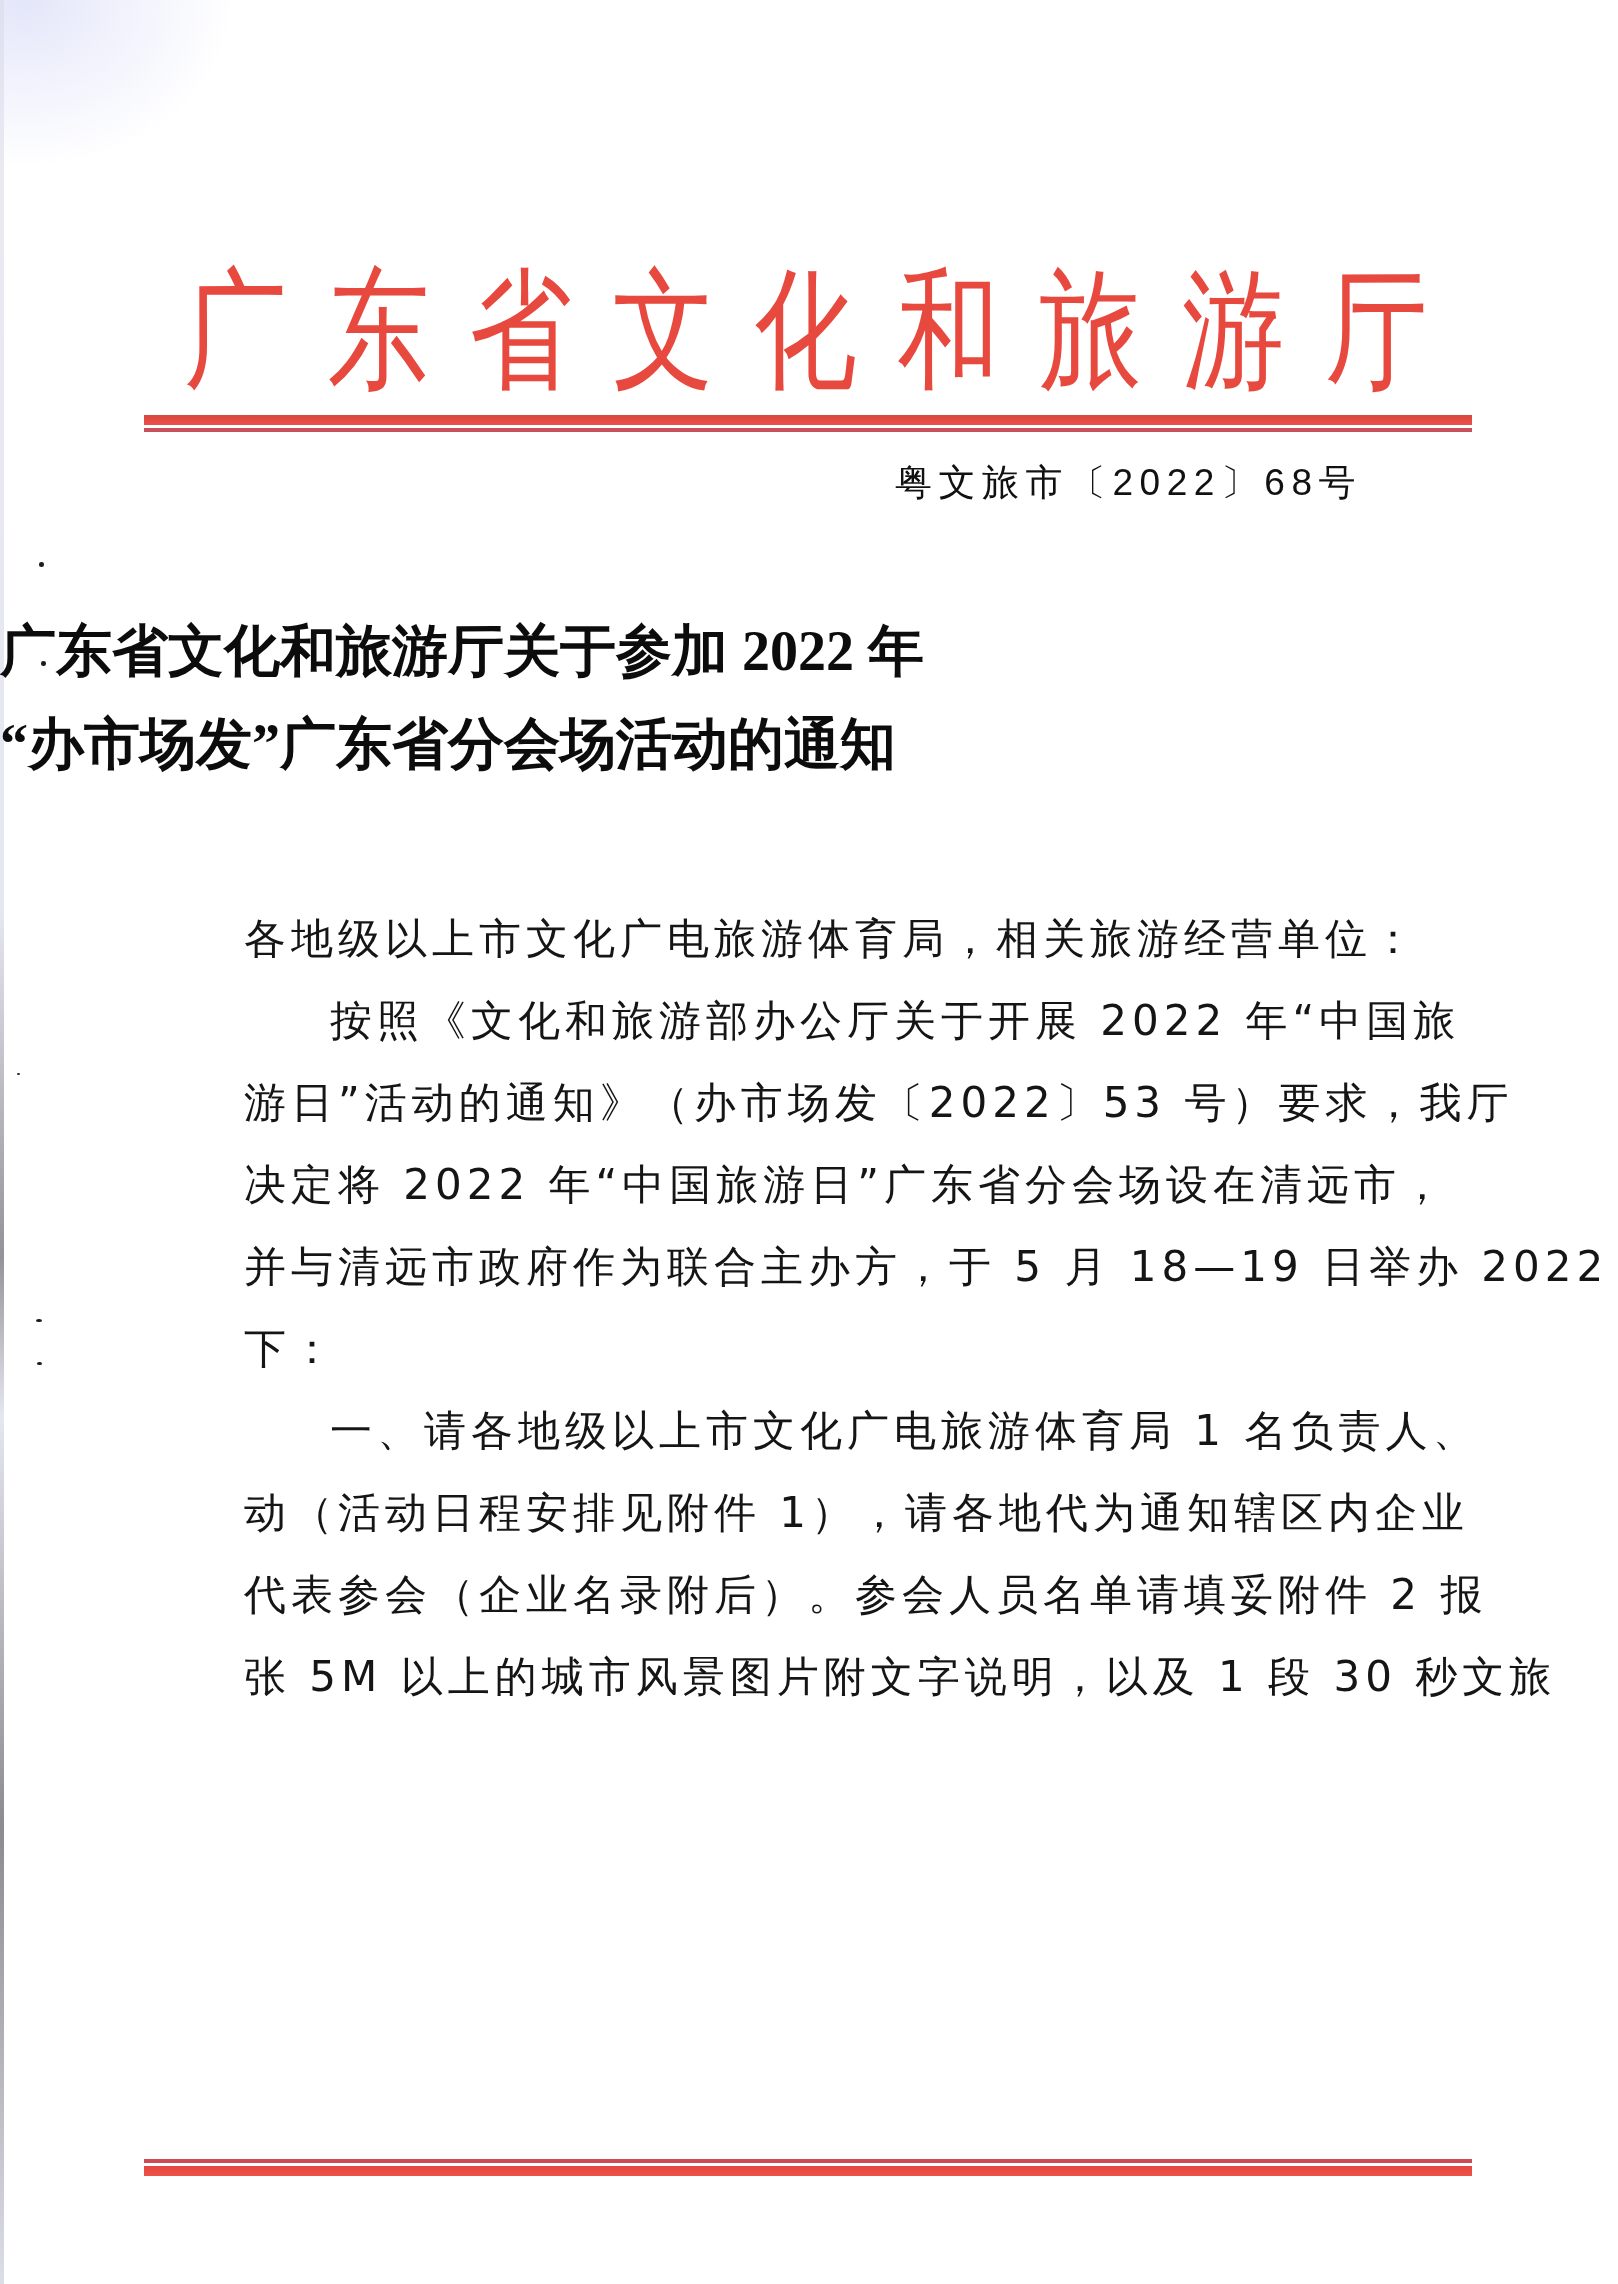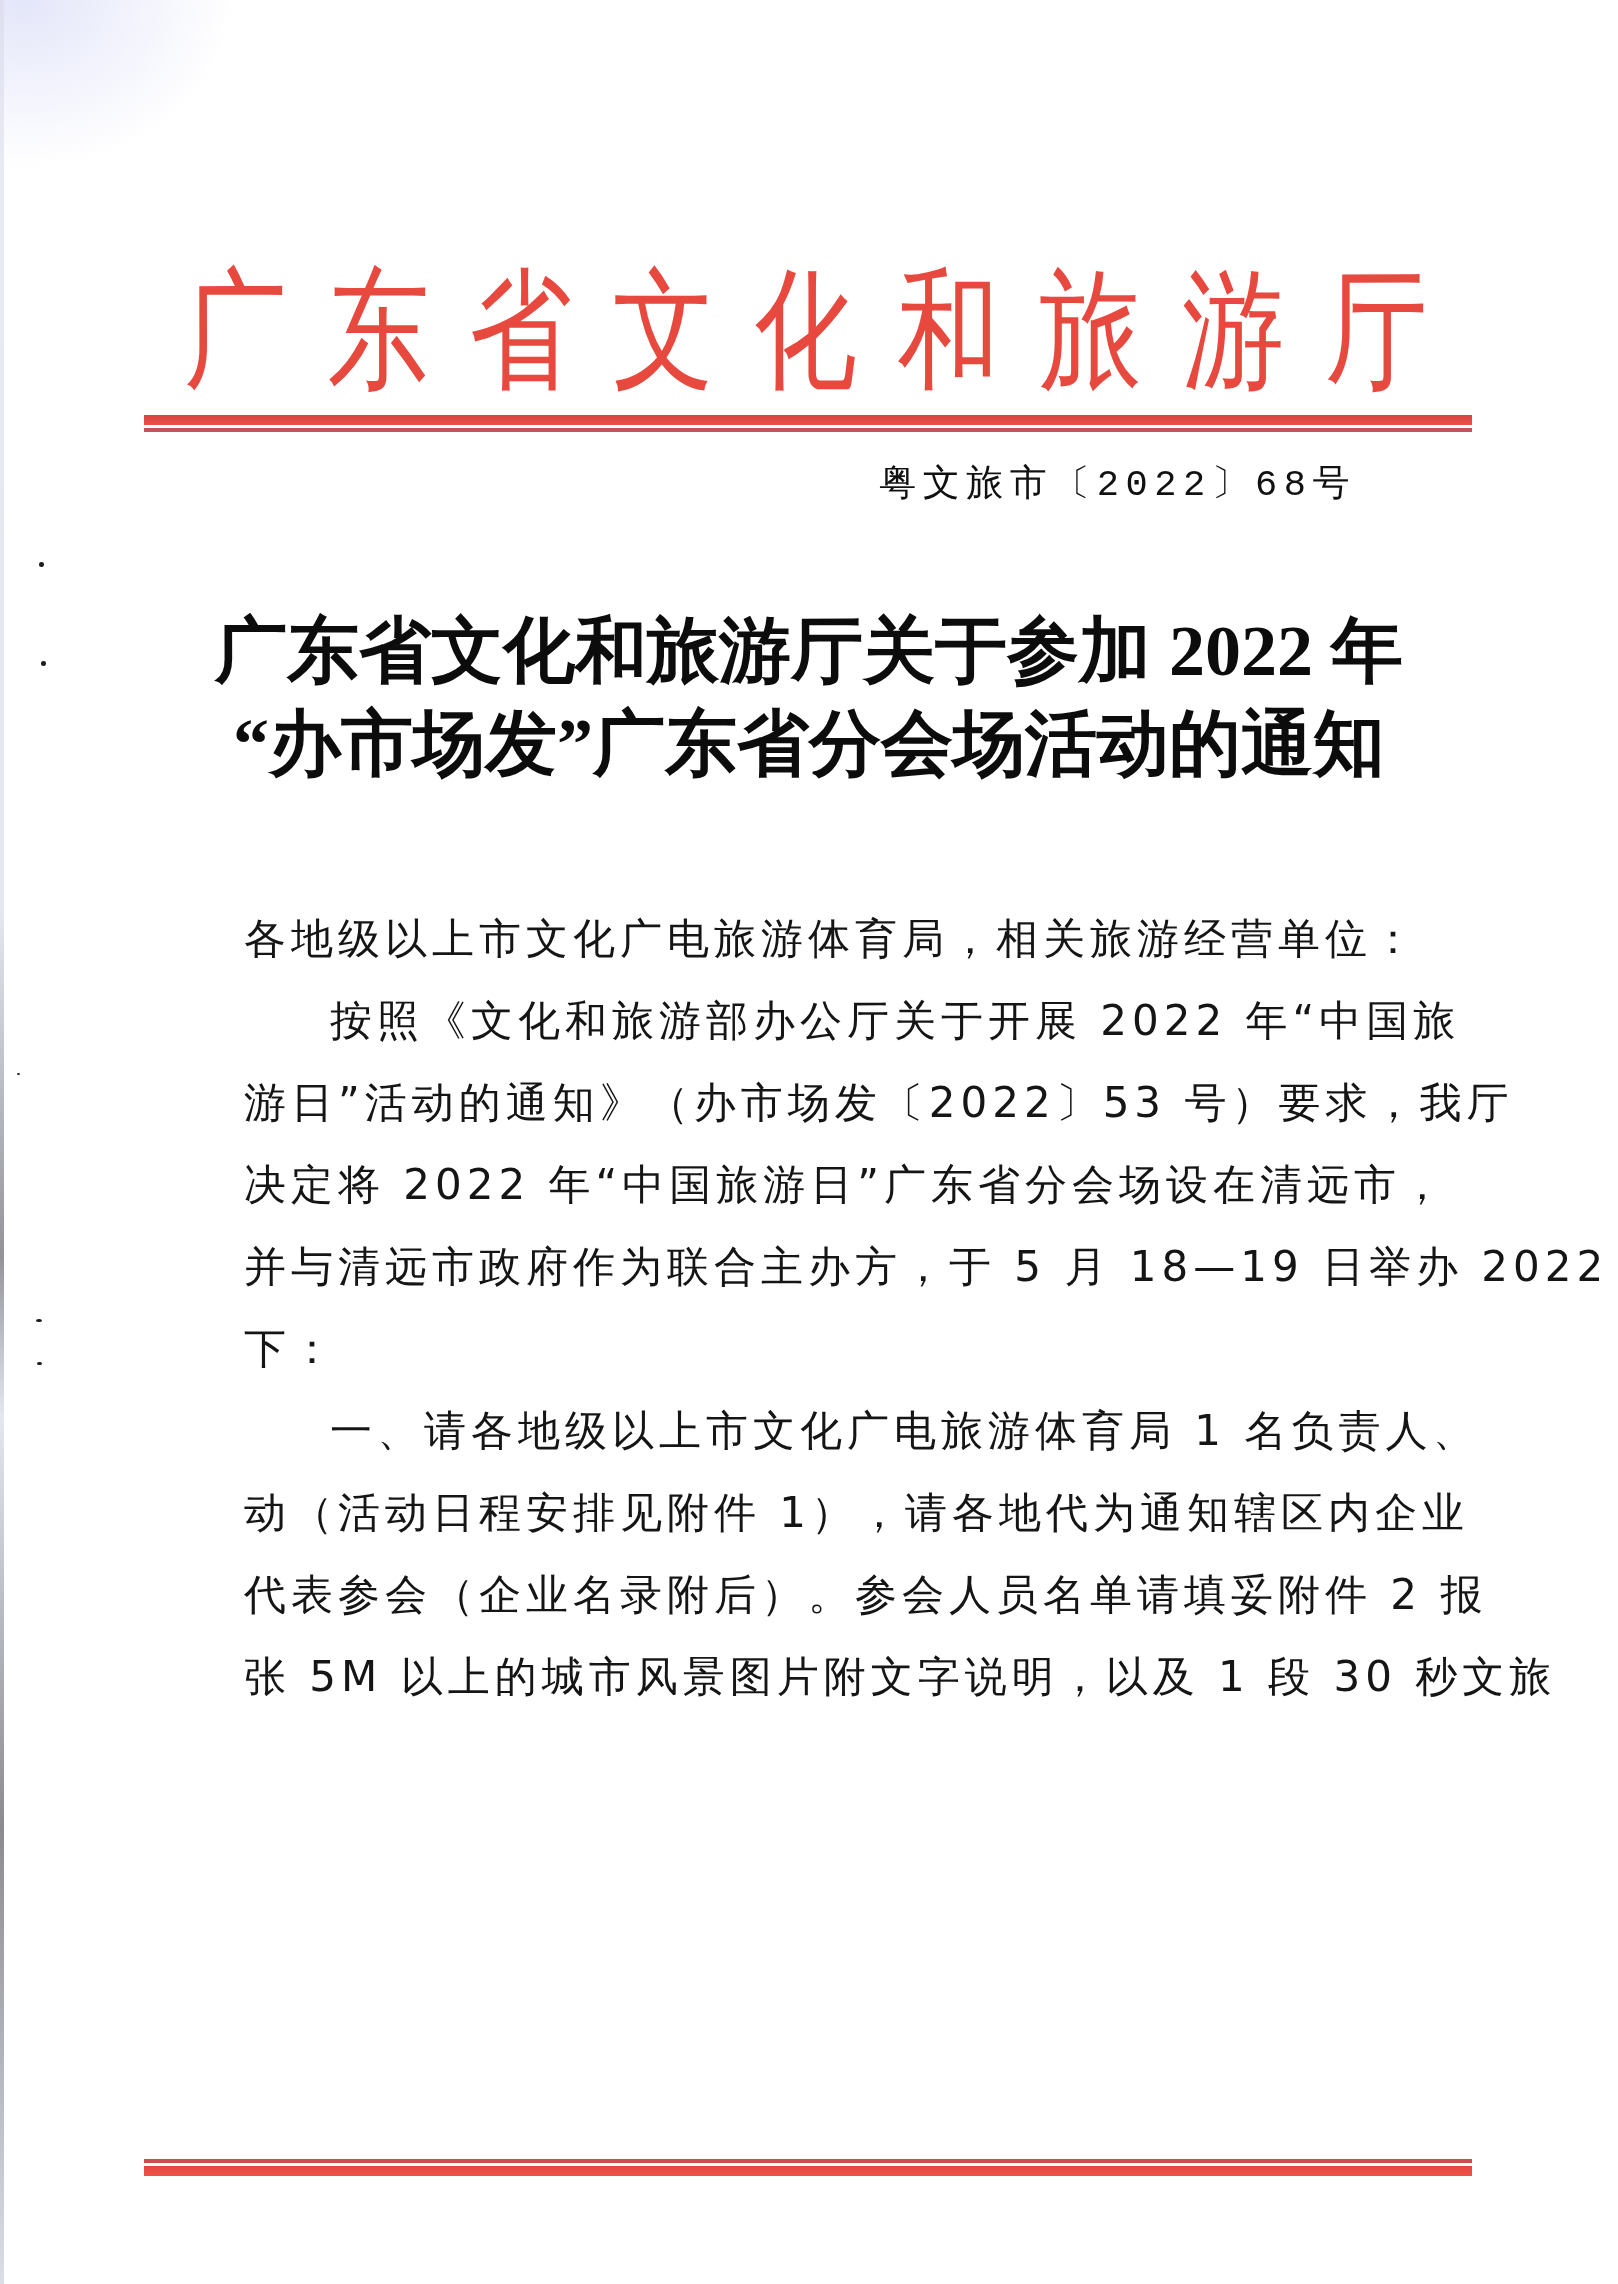--- a/index.html
+++ b/index.html
@@ -34,29 +34,29 @@
     transform-origin: center;
     width: 151px; text-align: center;
   }
   .rule { position: absolute; left: 144px; width: 1328px; background: #e04a45; }
   .rule.thick-top { top: 415px; height: 9.8px; background: linear-gradient(#d8443f, #ea5149); }
   .rule.thin-top  { top: 428px; height: 3.9px;  background: #c9505a; }
   .rule.thin-bot  { top: 2159px; height: 3.9px; background: #cf4b55; }
   .rule.thick-bot { top: 2166px; height: 9.8px; background: linear-gradient(#e4463f, #ee5347); }
 
   .doc-number {
-    position: absolute; right: 262px; top: 458px;
-    font-family: Liberation Mono, monospace;
+    position: absolute; right: 256px; top: 458px;
+    font-family: Liberation Sans, sans-serif;
     font-size: 37px; letter-spacing: 6.5px; color: #111;
   }
 
   .doc-title {
-    position: absolute; left: 0; width: 1618px; text-align: center;
+    position: absolute; left: 0; width: 1618px; text-align: left;
     font-family: "Liberation Serif", "DejaVu Serif", serif;
-    font-weight: bold; font-size: 72px; line-height: 65px; color: #0c0c0c;
+    font-weight: bold; font-size: 56px; line-height: 65px; color: #0c0c0c;
   }
   .doc-title.l1 { top: 619px; }
   .doc-title.l2 { top: 712px; }
 
   .body-text {
     position: absolute; left: 244px; top: 898px; width: 1126px;
     font-family: "DejaVu Sans", "Liberation Sans", sans-serif;
     font-size: 42px; line-height: 82px; letter-spacing: 5px;
     color: #151515;
   }

